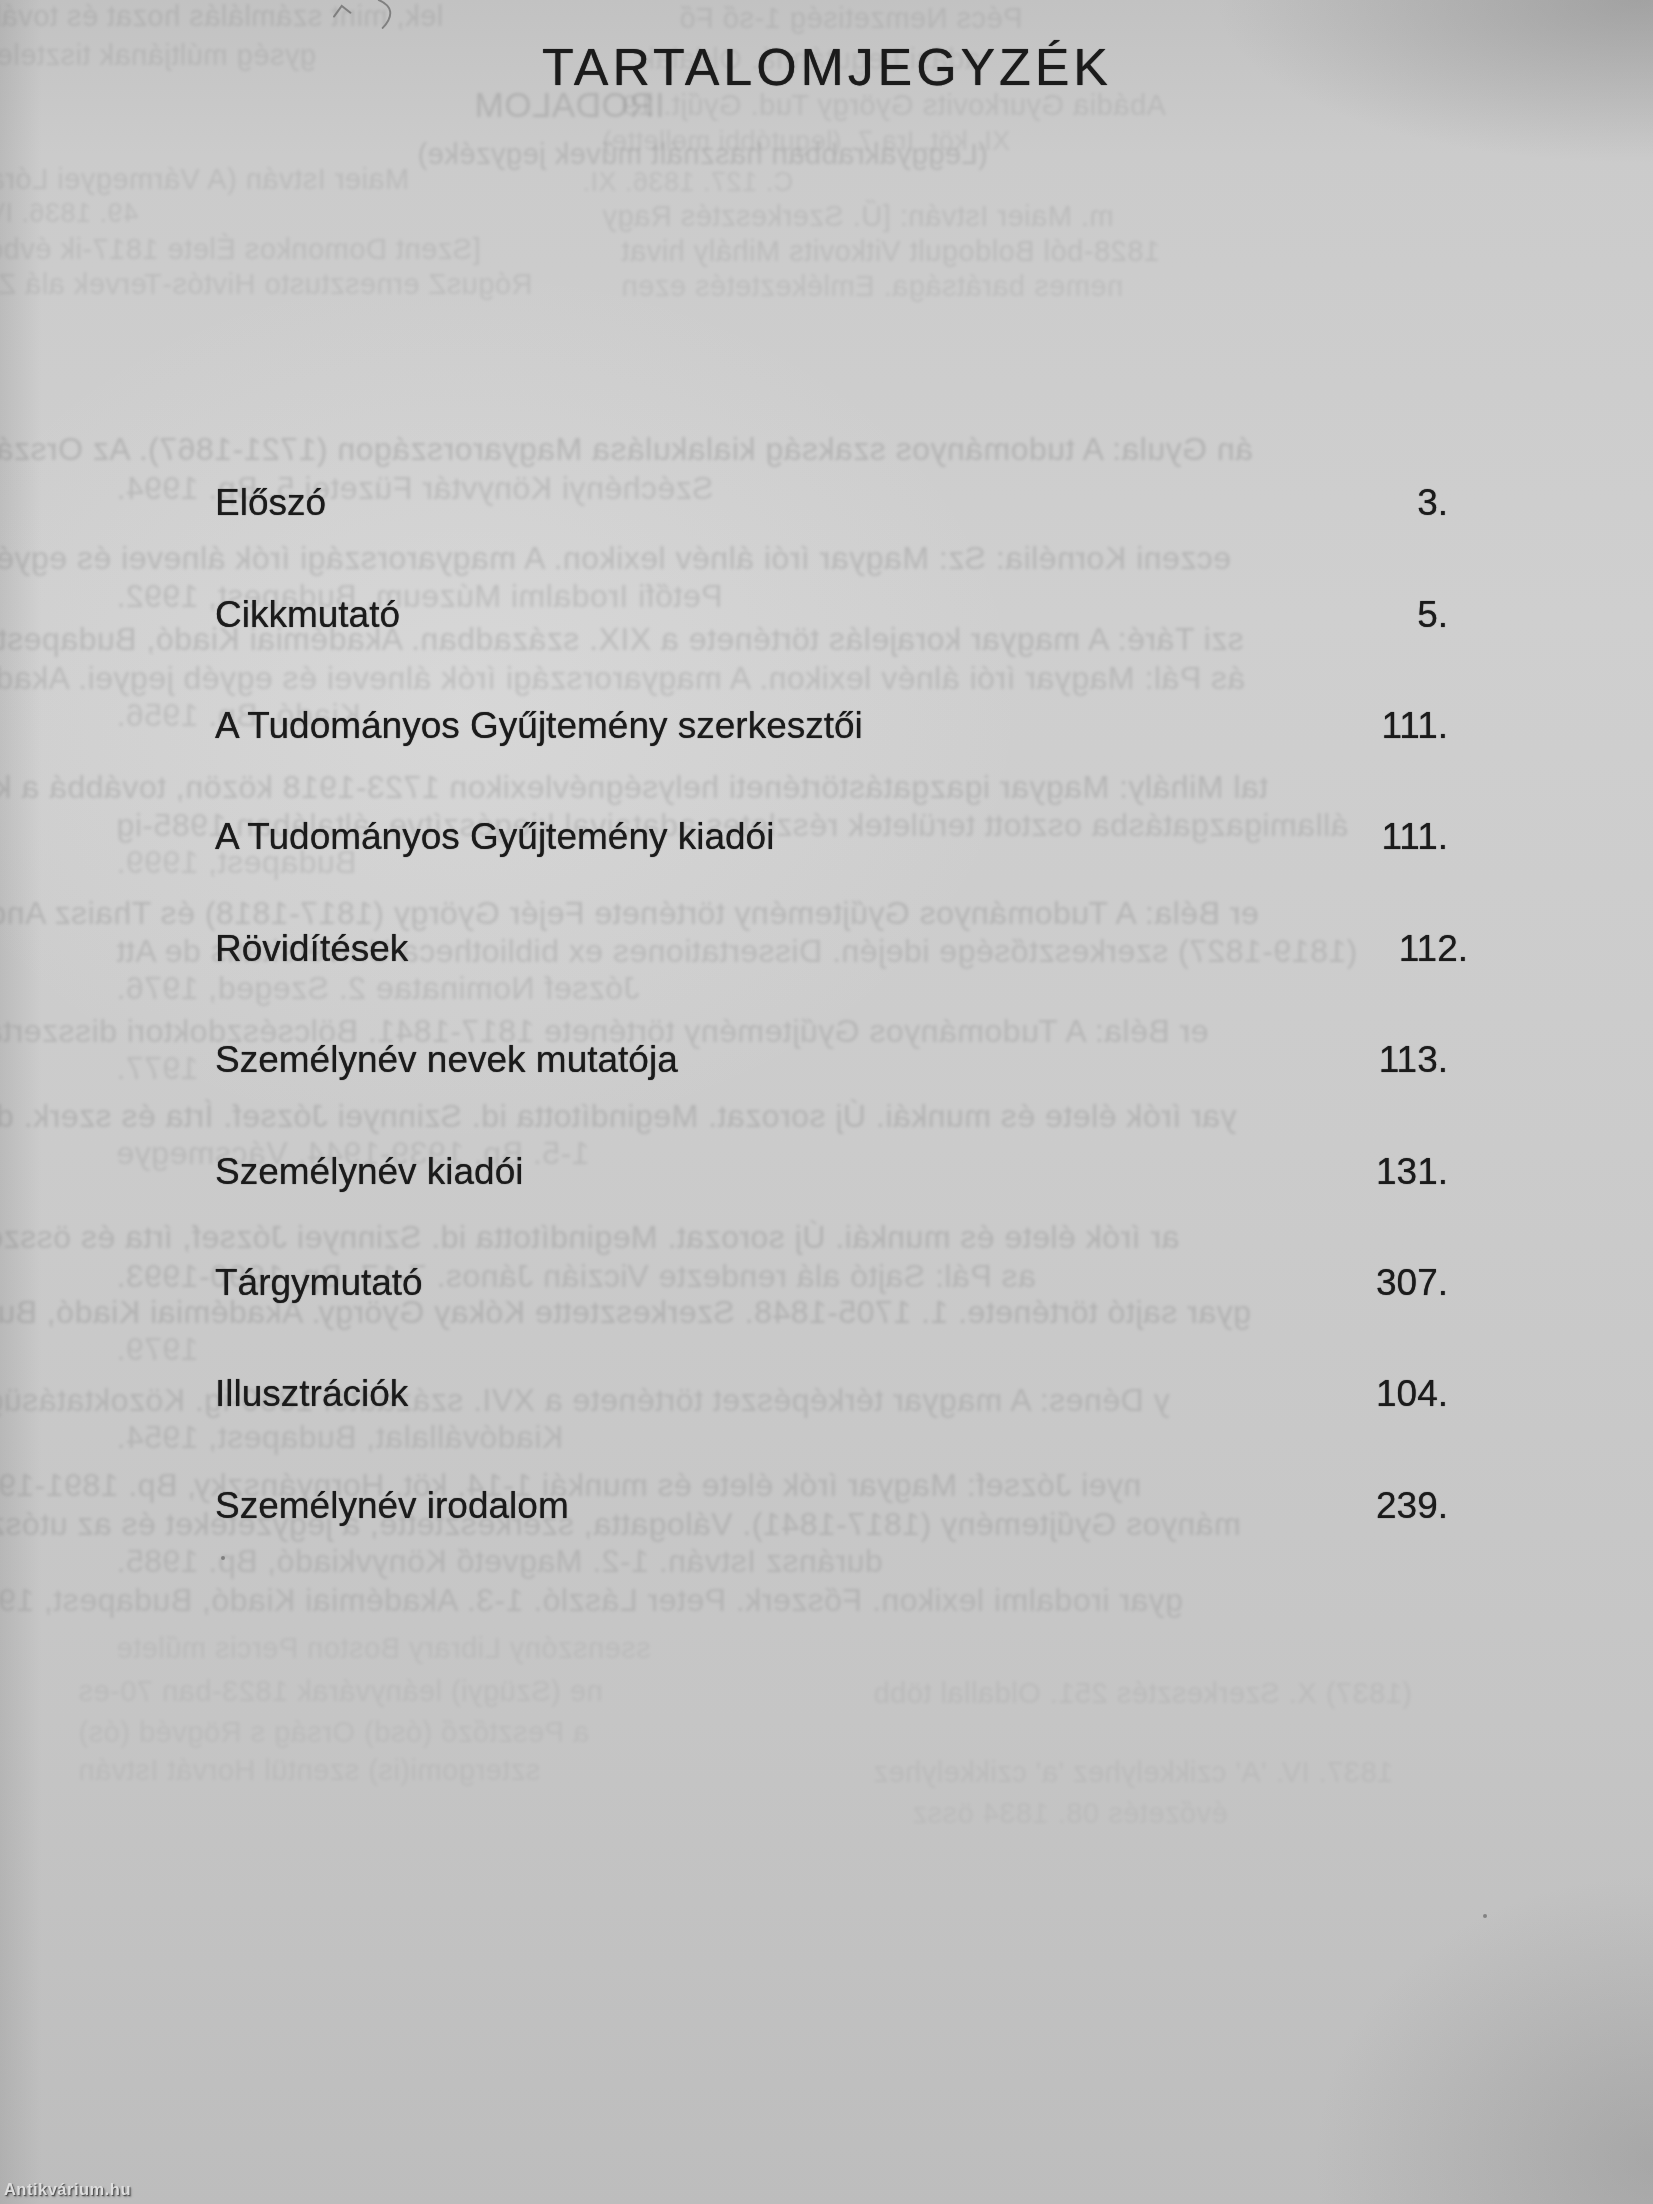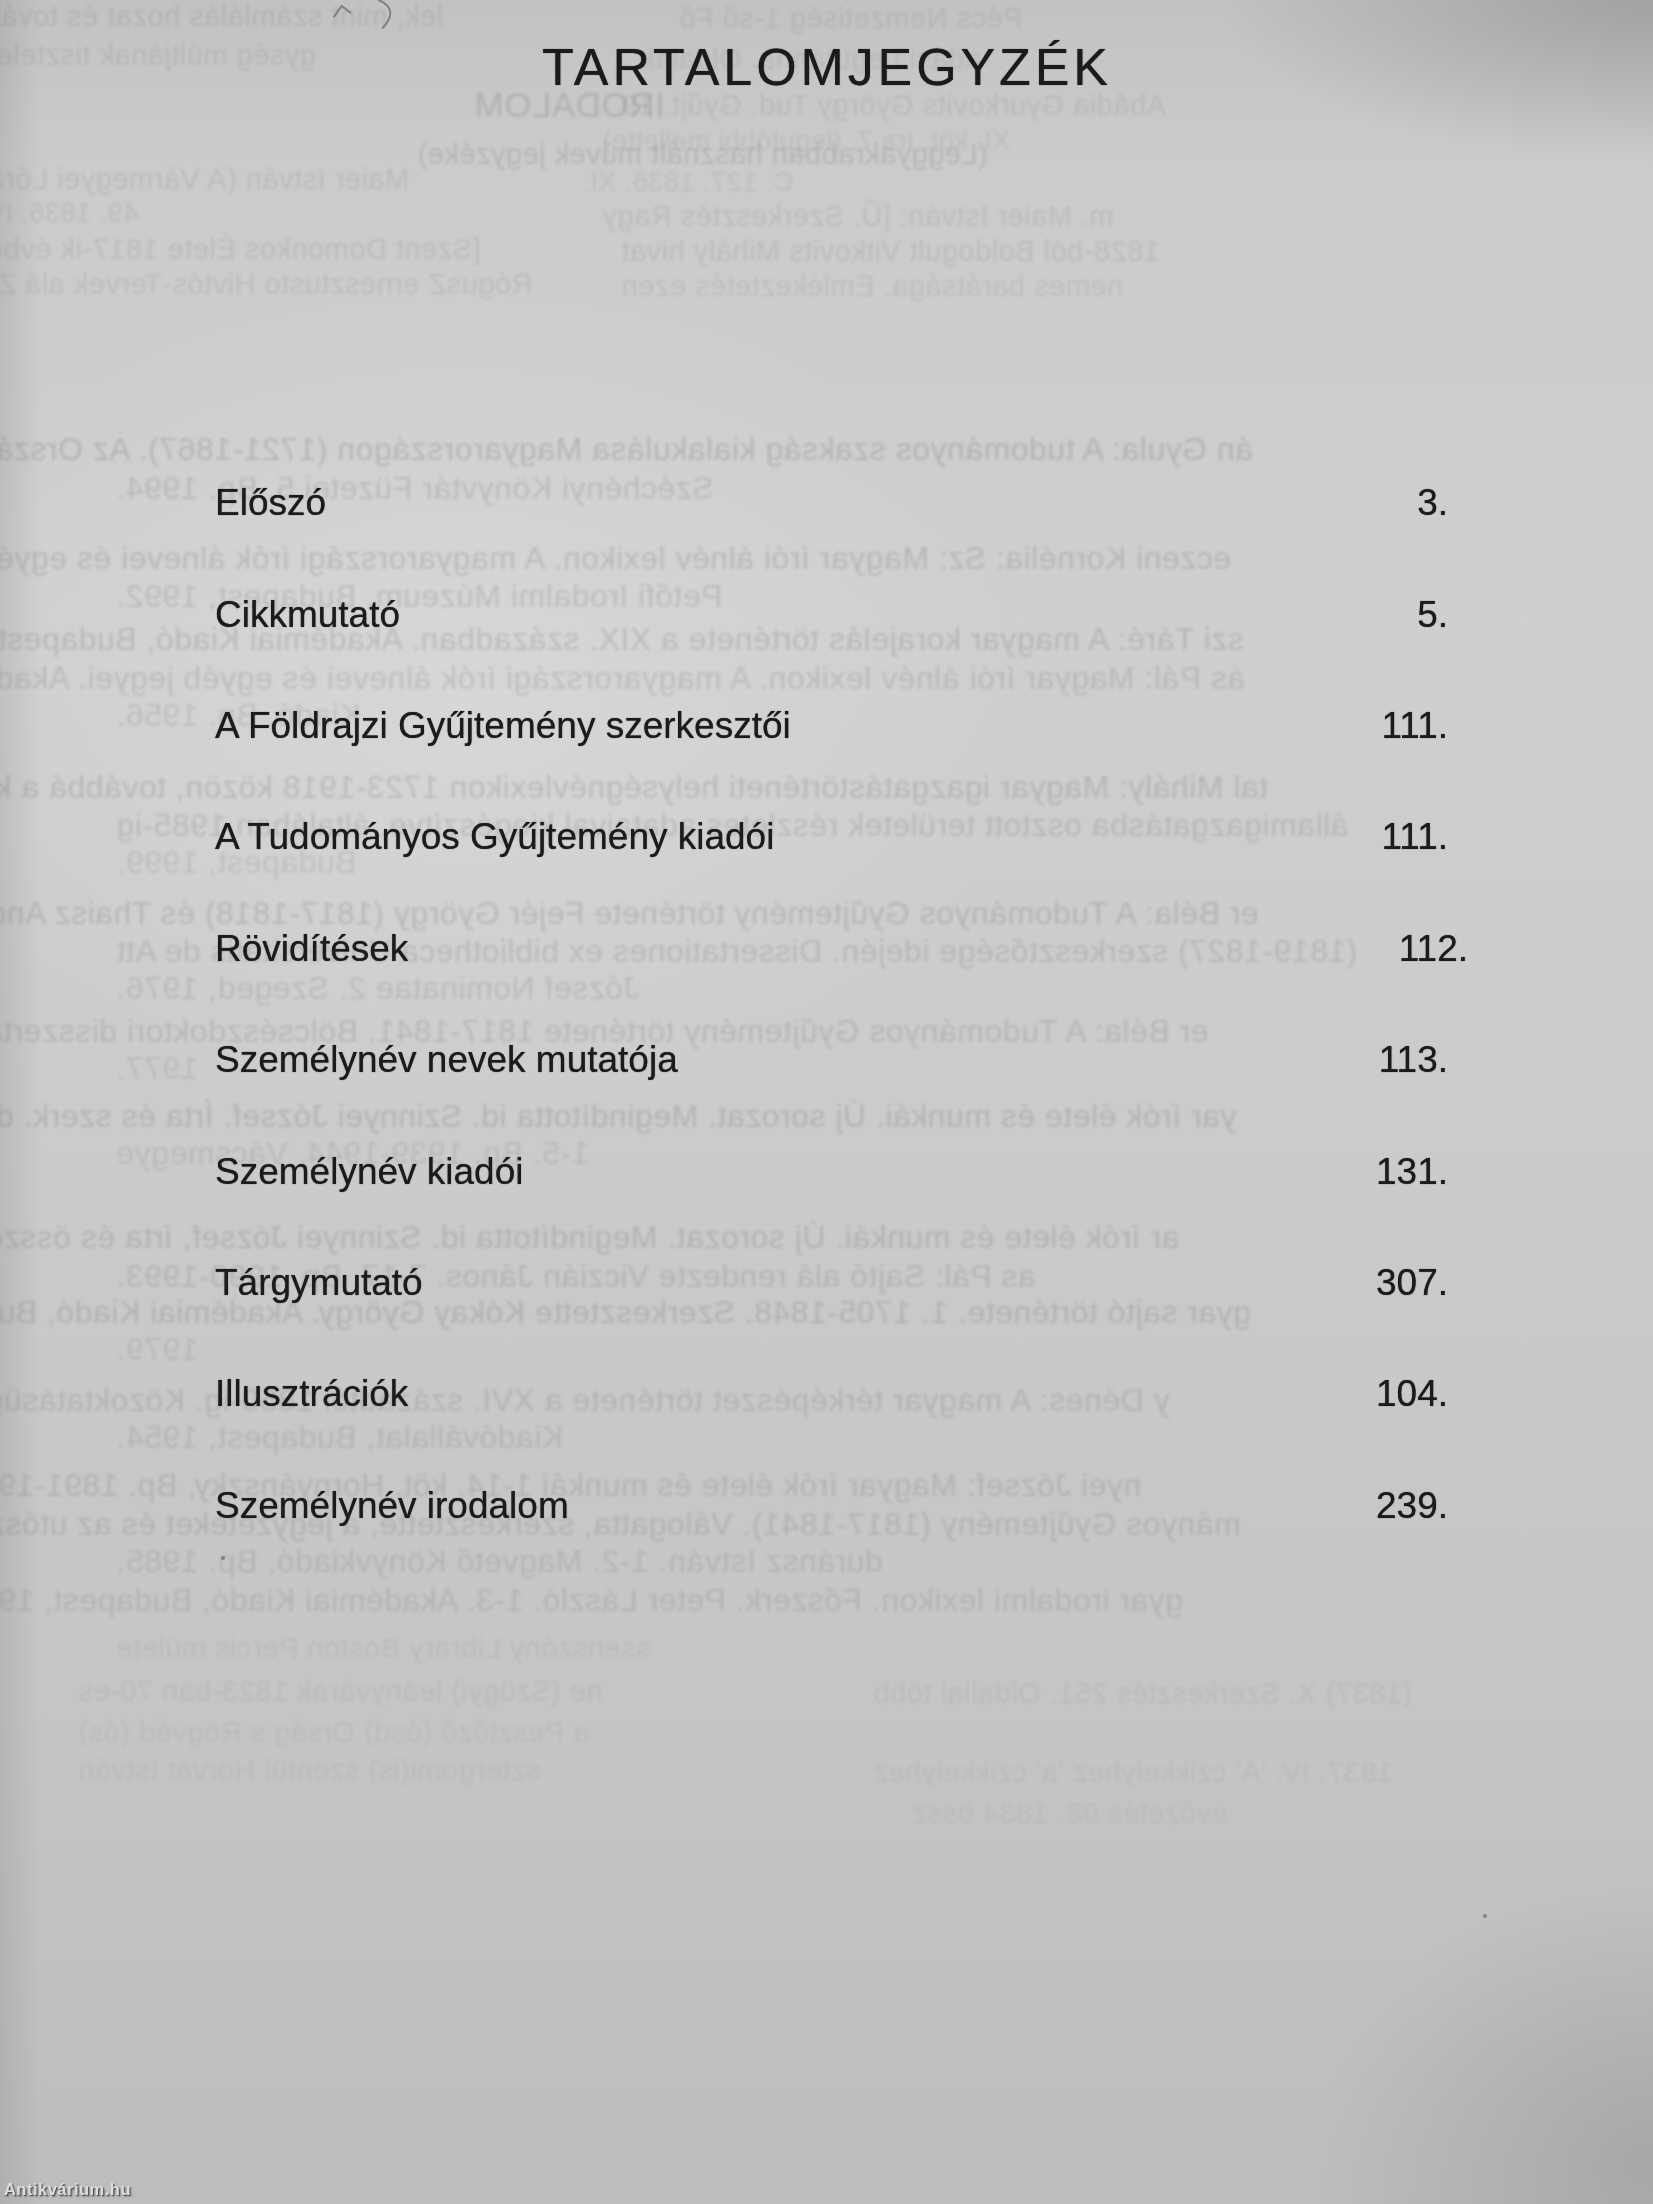--- a/index.html
+++ b/index.html
@@ -128,21 +128,21 @@
     <span class="toc-label ink">Előszó</span>
     <span class="toc-page ink">3.</span>
   </div>
 
   <div class="toc-row" style="top: 594px;">
     <span class="toc-label ink">Cikkmutató</span>
     <span class="toc-page ink">5.</span>
   </div>
 
   <div class="toc-row" style="top: 705px;">
-    <span class="toc-label ink">A Földrajzi Gyűjtemény szerkesztői</span>
+    <span class="toc-label ink">A Tudományos Gyűjtemény szerkesztői</span>
     <span class="toc-page ink">111.</span>
   </div>
 
   <div class="toc-row" style="top: 816px;">
     <span class="toc-label ink">A Tudományos Gyűjtemény kiadói</span>
     <span class="toc-page ink">111.</span>
   </div>
 
   <div class="toc-row" style="top: 928px; padding-left: 20px;">
     <span class="toc-label ink">Rövidítések</span>

